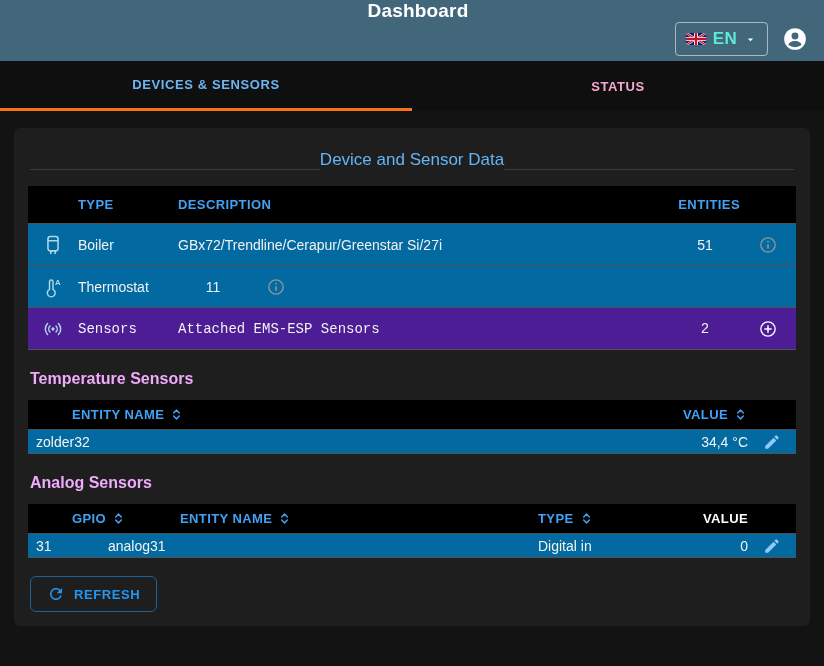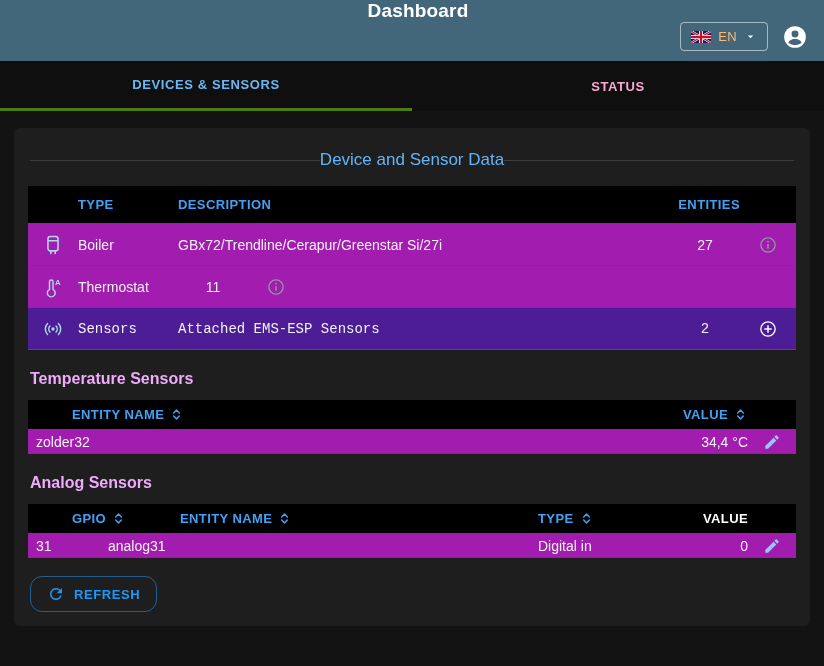--- a/index.html
+++ b/index.html
@@ -17,47 +17,47 @@
     padding:0 16px 0 28px;
     flex-direction:column;
   }
   .appbar h1 { font-size:19px; font-weight:700; color:#fff; letter-spacing:.2px; }
   .appbar-right { margin-left:auto; display:flex; align-items:center; gap:14px; }
   .lang-btn {
     display:flex; align-items:center; gap:7px;
     border:1px solid rgba(255,255,255,.55); border-radius:4px;
     padding:6px 10px; background:transparent; cursor:pointer;
   }
-  .lang-btn .lang-label { color:#fdba74; font-size:13px; font-weight:400; letter-spacing:.3px; }
+  .lang-btn .lang-label { color:#5eead4; font-size:17px; font-weight:700; letter-spacing:.3px; }
   .flag { display:block; border-radius:1px; }
   .avatar-btn { background:none; border:none; cursor:pointer; display:flex; }
   
   .tabs { height:50px; background:#0f0f0f; display:flex; }
   .tab {
     flex:1; display:flex; align-items:center; justify-content:center;
     font-size:13px; font-weight:700; letter-spacing:.6px;
     color:#f9a8d4; cursor:pointer; position:relative; background:none; border:none;
     font-family:inherit;
   }
-  .tab.active { color:#6db6f2; border-bottom:3px solid #4d7c0f; }
+  .tab.active { color:#6db6f2; border-bottom:3px solid #f97316; }
   
   .card {
     margin:17px 14px 0 14px; width:796px;
     background:#1e1e1e; border-radius:6px;
     padding:16px 14px 12px 14px;
   }
-  .card-title-row { display:flex; align-items:center; margin:6px 2px 16px 2px; }
+  .card-title-row { display:flex; align-items:flex-end; margin:6px 2px 16px 2px; }
   .card-title-row .rule { flex:1; height:1px; background:#3c3c3c; }
   .card-title { font-size:17px; color:#64b5f6; white-space:nowrap; }
   
   .tbl { width:768px; }
   .trow { display:flex; align-items:center; border-bottom:1px solid #515151; }
   .thead { background:#000; }
   .thead .hlabel { color:#42a1f5; font-size:13px; font-weight:700; letter-spacing:.4px; }
-  .tbody-row { background:#a21caf; }
+  .tbody-row { background:#0369a1; }
   .tbody-row.selected { background:#4c1d95;font-family:Liberation Mono, monospace; }
   .cell { font-size:14px; color:#f2f2f2; }
   
   .dev-head { height:38px; }
   .dev-row { height:42px; cursor:pointer; }
   .c-icon { width:50px; display:flex; justify-content:center; }
   .c-type { width:100px; }
   .c-desc { flex:1; }
   .c-ent  { width:70px; text-align:right; }
   .c-ent-num { width:70px; text-align:center; }
@@ -74,21 +74,21 @@
   .c-val  { width:110px; display:flex; justify-content:flex-end; align-items:center; gap:5px; }
   .c-gpio { width:80px; }
   .c-atype{ width:130px; }
   .c-aval { width:80px; display:flex; justify-content:flex-end; align-items:center; }
   .c-edit { width:48px; display:flex; justify-content:center; }
   .hlabel-white { color:#fff; font-size:13px; font-weight:700; letter-spacing:.4px; }
   
   .refresh-btn {
     margin:18px 2px 2px 2px;
     display:inline-flex; align-items:center; gap:9px;
-    border:1px solid rgba(33,150,243,.55); border-radius:12px;
+    border:1px solid rgba(33,150,243,.55); border-radius:6px;
     background:transparent; color:#2196f3;
     font-family:inherit; font-size:13px; font-weight:700; letter-spacing:.6px;
     padding:8px 16px; cursor:pointer;
   }
 </style>
 </head>
 <body>
 
 <header class="appbar">
   <h1>Dashboard</h1>
@@ -149,21 +149,21 @@
           <g fill="none" stroke="#add8e6" stroke-width="1.7" stroke-linecap="round">
             <rect x="6.5" y="2.8" width="11" height="15.6" rx="2.6"></rect>
             <line x1="6.8" y1="7.4" x2="17.2" y2="7.4"></line>
             <line x1="9.6" y1="18.6" x2="9.6" y2="21.2"></line>
             <line x1="14.4" y1="18.6" x2="14.4" y2="21.2"></line>
           </g>
         </svg>
       </div>
       <div class="c-type cell">Boiler</div>
       <div class="c-desc cell">GBx72/Trendline/Cerapur/Greenstar Si/27i</div>
-      <div class="c-ent-num cell">27</div>
+      <div class="c-ent-num cell">51</div>
       <div class="c-act">
         <button class="icon-btn">
           <svg viewBox="0 0 24 24" width="20" height="20">
             <circle cx="12" cy="12" r="8.6" fill="none" stroke="#8f969c" stroke-width="1.6"></circle>
             <line x1="12" y1="11" x2="12" y2="16.4" stroke="#8f969c" stroke-width="1.9"></line>
             <circle cx="12" cy="7.9" r="1.15" fill="#8f969c"></circle>
           </svg>
         </button>
       </div>
     </div>

